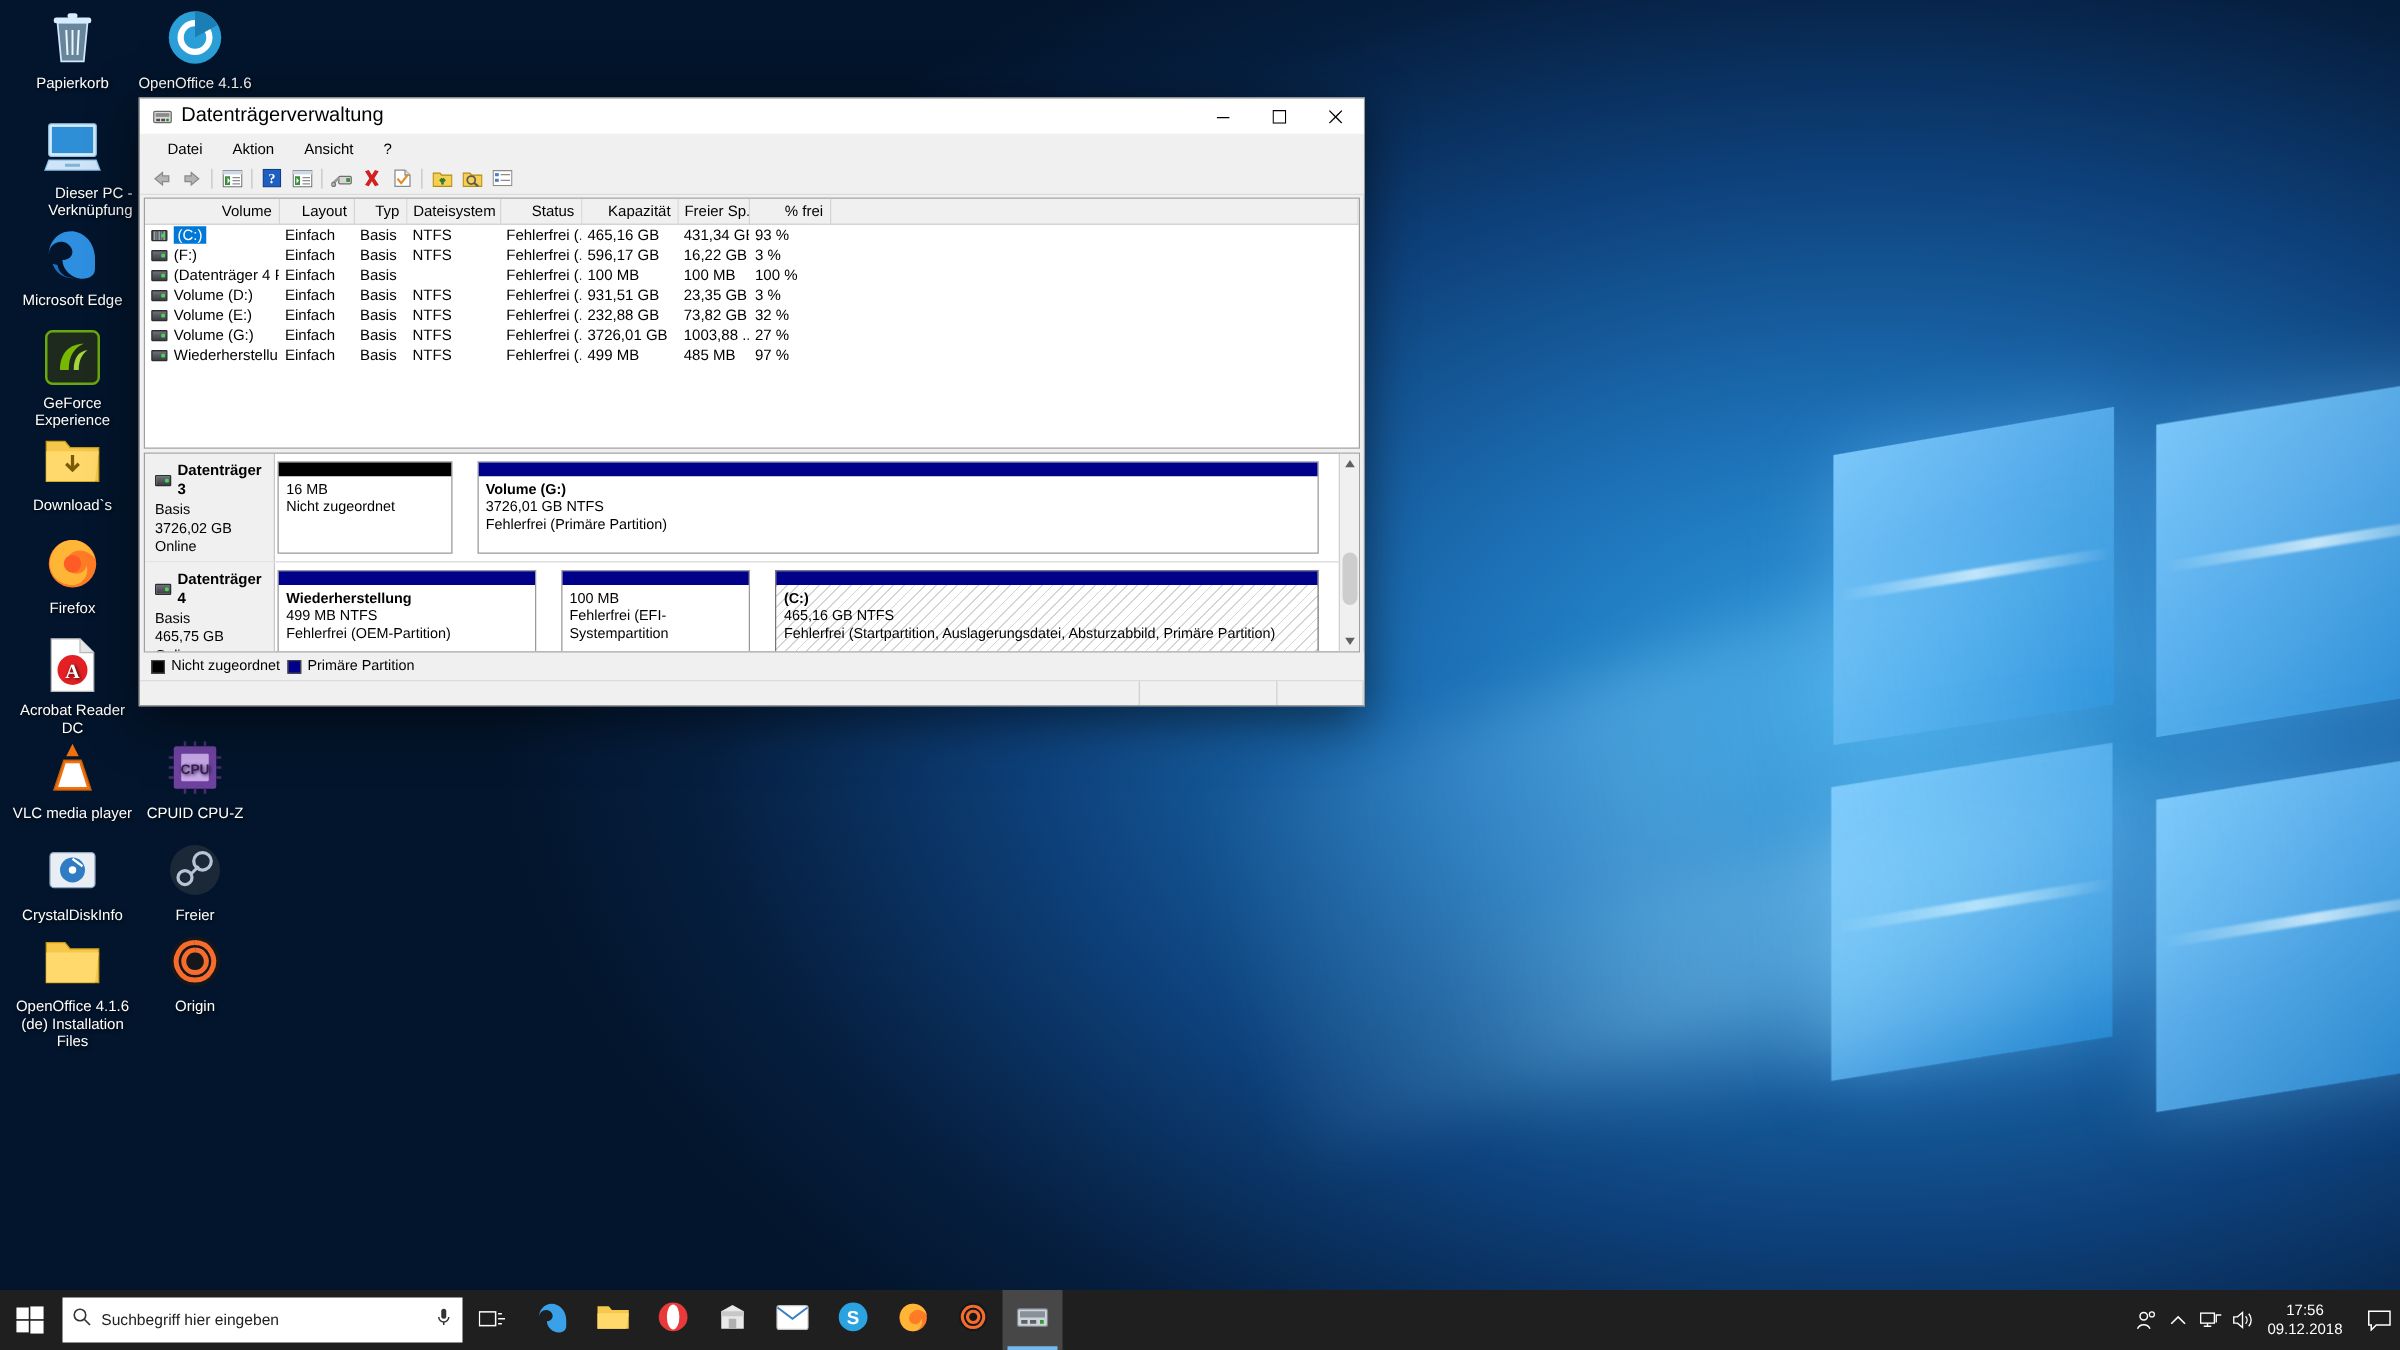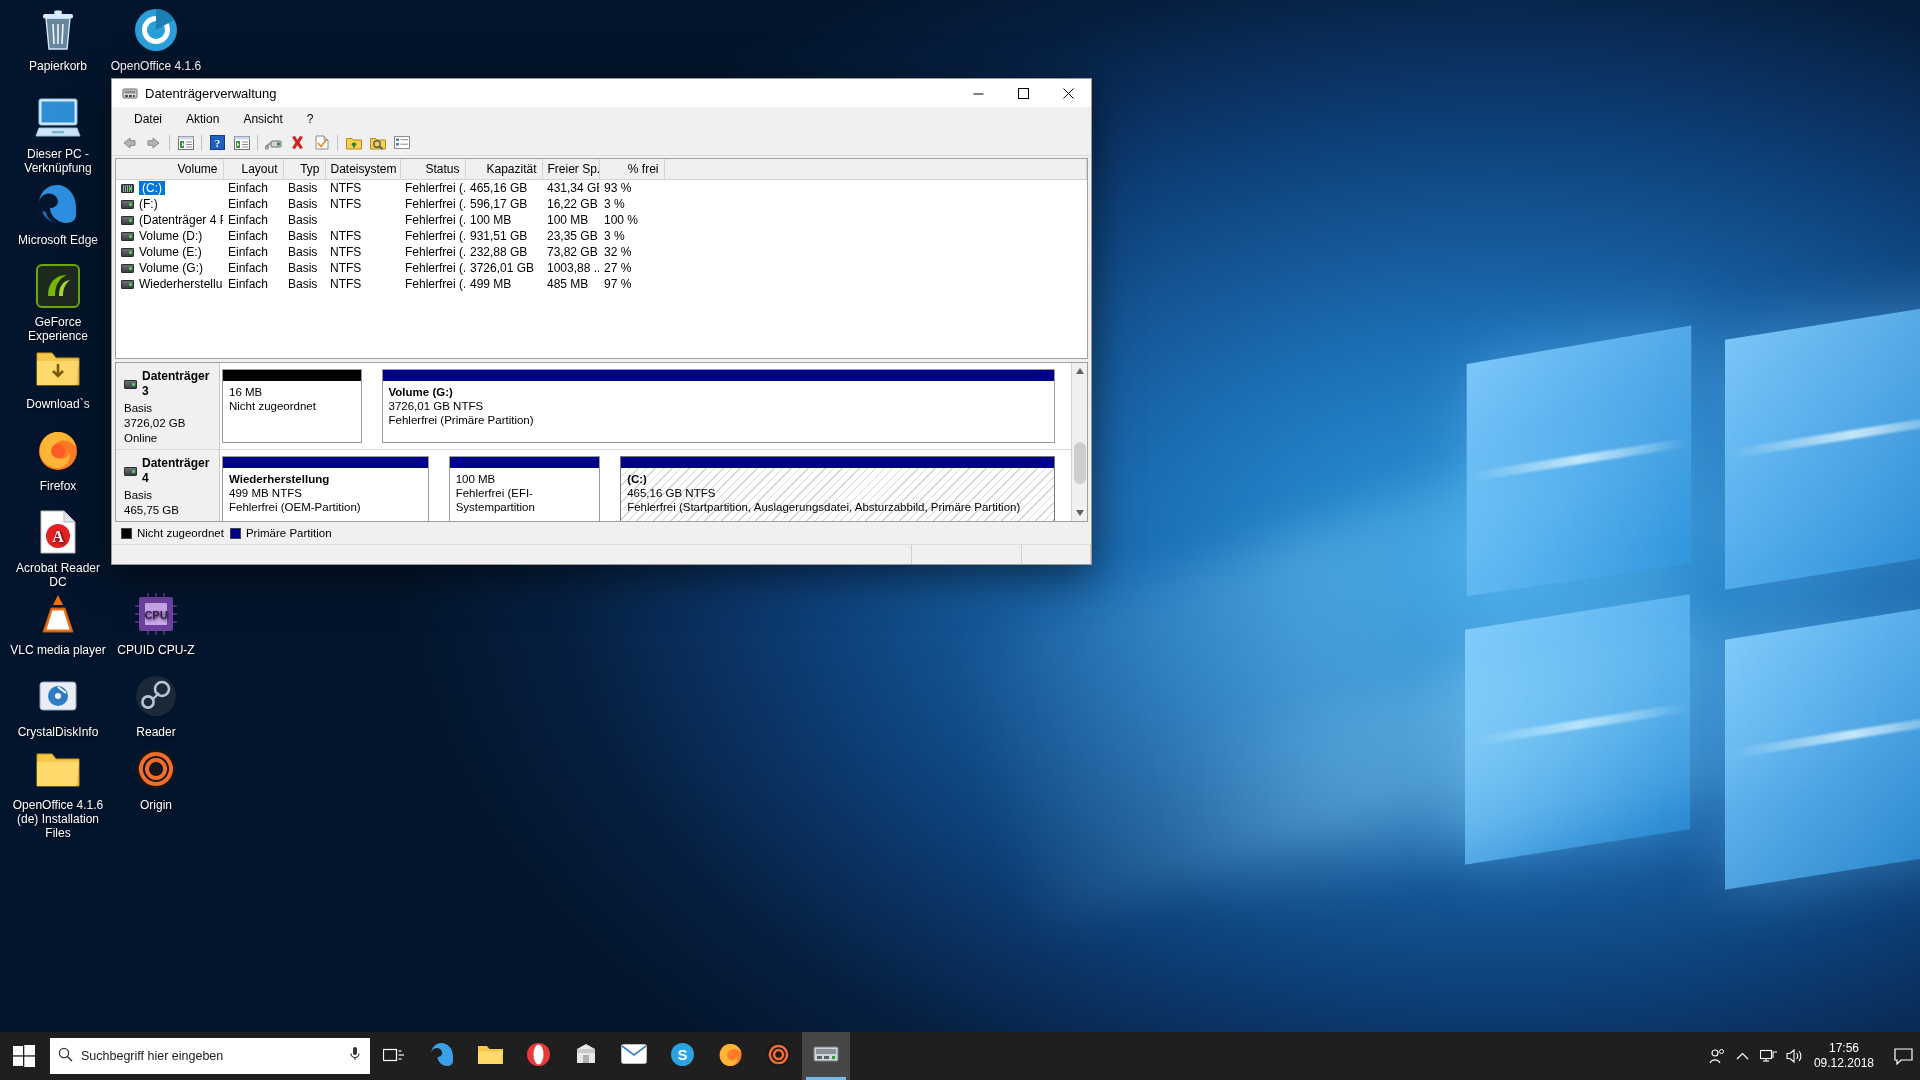--- a/index.html
+++ b/index.html
@@ -53,21 +53,21 @@
     border: 1px solid #9a9a9a;
     box-shadow: 0 10px 38px rgba(0,0,0,.55);
     display: flex; flex-direction: column;
     font-size: 12px; color: #000;
   }
   #titlebar {
     height: 29px; background: #ffffff; display: flex; align-items: center;
     border-bottom: 1px solid #f0f0f0; flex: none;
   }
   #titlebar .tb-icon { width: 16px; height: 16px; margin: 0 7px 0 10px; position: relative; }
-  #titlebar .tb-text { font-size: 13px; color: #000; flex: 1; }
+  #titlebar .tb-text { font-size: 16px; color: #000; flex: 1; }
   .wbtn { width: 45px; height: 29px; display: flex; align-items: center; justify-content: center; cursor: default; }
   .wbtn svg { display: block; }
 
   #menubar { height: 22px; display: flex; align-items: center; padding-left: 12px; gap: 4px; background: #f0f0f0; flex: none; }
   #menubar .mi { padding: 2px 10px; font-size: 12px; cursor: default; }
 
   #toolbar { height: 26px; display: flex; align-items: center; padding-left: 6px; gap: 1px; background: #f0f0f0; border-bottom: 1px solid #dcdcdc; flex: none; }
   .tbtn { width: 23px; height: 22px; display: flex; align-items: center; justify-content: center; cursor: default; }
   .tsep { width: 1px; height: 16px; background: #c4c4c4; margin: 0 3px; }
 
@@ -159,21 +159,21 @@
         <div class="glyph">
           <svg width="46" height="46" viewBox="0 0 46 46">
             <circle cx="23" cy="23" r="21" fill="#2a9fd8"></circle>
             <circle cx="23" cy="23" r="14" fill="#fff"></circle>
             <circle cx="23" cy="23" r="9" fill="#2a9fd8"></circle>
             <path d="M23 2 A21 21 0 0 1 41 13 L23 23 Z" fill="#1b7fb5"></path>
           </svg>
         </div>
         <span class="cap">OpenOffice 4.1.6</span>
       </div>
-      <div class="desk-icon" style="left: 10px; top: 94px;">
+      <div class="desk-icon" style="left: 10px; top: 94px; text-align: right;">
         <div class="glyph">
           <svg width="46" height="44" viewBox="0 0 46 44">
             <rect x="4" y="3" width="38" height="26" rx="2" fill="#d9ecfb" stroke="#8fc4e8"></rect>
             <rect x="6.5" y="5.5" width="33" height="21" fill="#2f8fd6"></rect>
             <path d="M4 32 L42 32 L45 40 L1 40 Z" fill="#cfe5f7" stroke="#8fc4e8"></path>
             <rect x="17" y="35" width="12" height="2.4" fill="#7fb3d8"></rect>
           </svg>
         </div>
         <span class="cap">Dieser PC - Verknüpfung</span>
       </div>
@@ -274,21 +274,21 @@
       </div>
       <div class="desk-icon" style="left: 108px; top: 672px;">
         <div class="glyph">
           <svg width="44" height="44" viewBox="0 0 44 44">
             <circle cx="22" cy="22" r="20" fill="#1b2838"></circle>
             <circle cx="28" cy="15" r="7" fill="none" stroke="#b8c6d4" stroke-width="2.6"></circle>
             <circle cx="14" cy="28" r="5.6" fill="none" stroke="#b8c6d4" stroke-width="2.6"></circle>
             <line x1="19" y1="25" x2="25" y2="19" stroke="#b8c6d4" stroke-width="2.4"></line>
           </svg>
         </div>
-        <span class="cap">Reader</span>
+        <span class="cap">Freier</span>
       </div>
       <div class="desk-icon" style="left: 10px; top: 745px;">
         <div class="glyph">
           <svg width="46" height="40" viewBox="0 0 46 40">
             <path d="M2 5 L17 5 L21 10 L44 10 L44 37 L2 37 Z" fill="#f5c84b" stroke="#c89a14"></path>
             <path d="M2 13 L44 13 L41 37 L2 37 Z" fill="#ffd96b"></path>
           </svg>
         </div>
         <span class="cap">OpenOffice 4.1.6 (de) Installation Files</span>
       </div>

